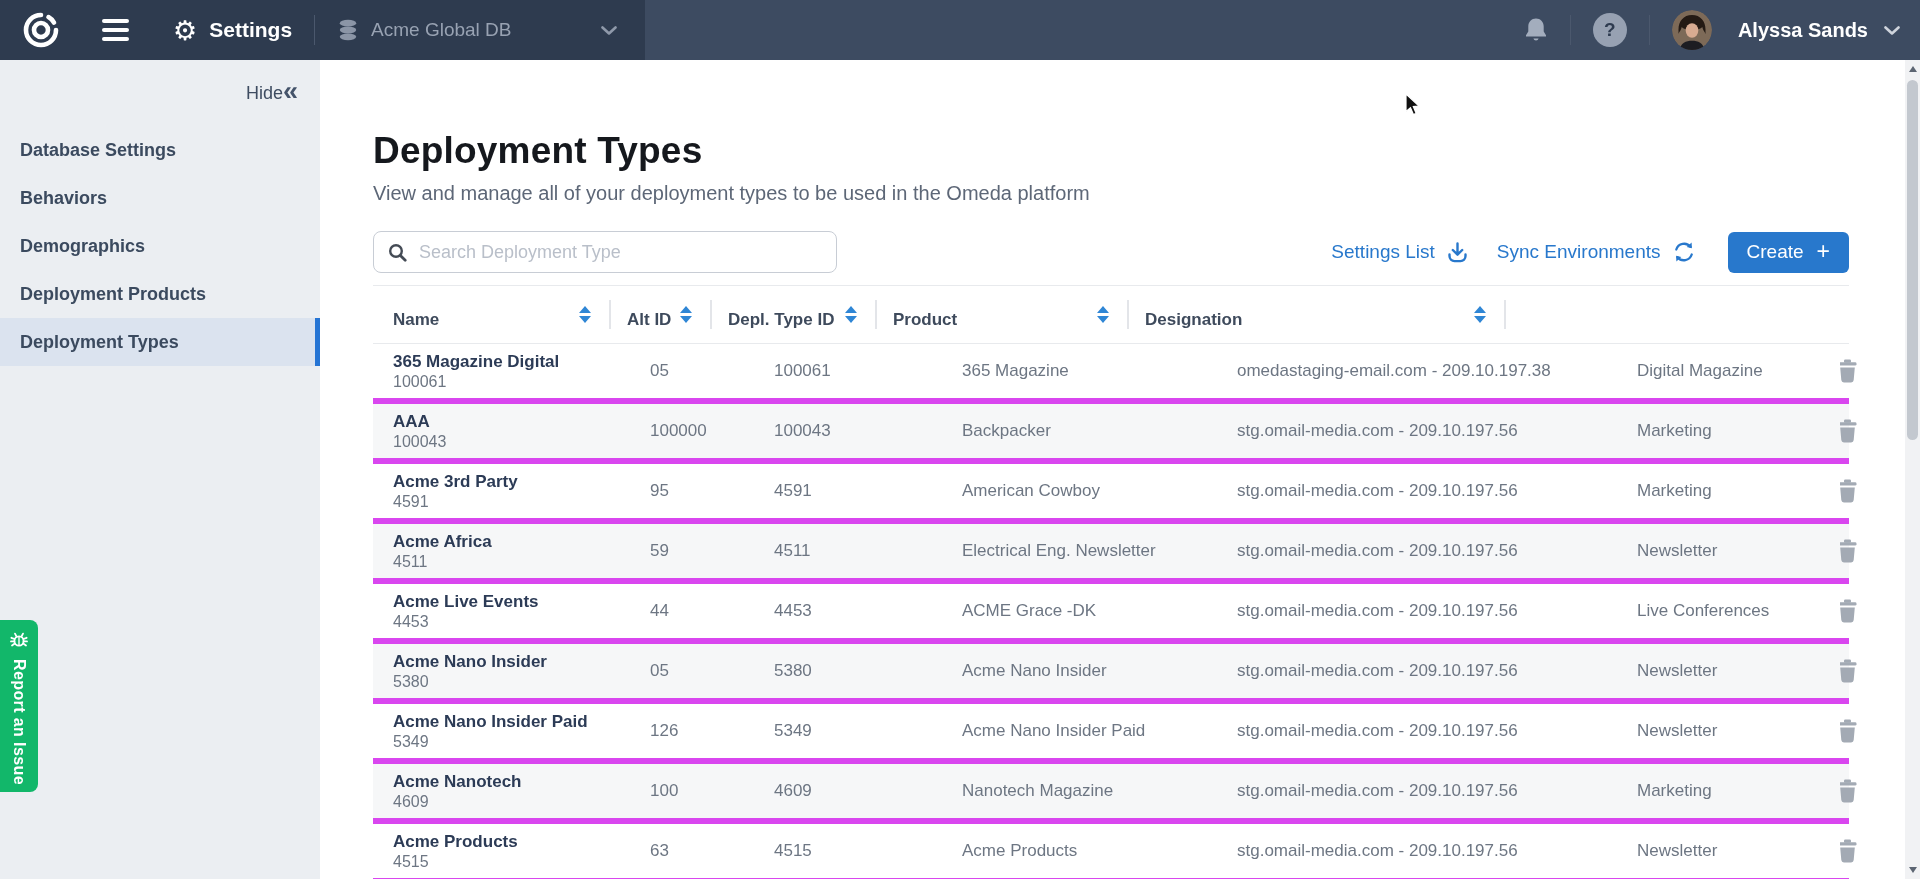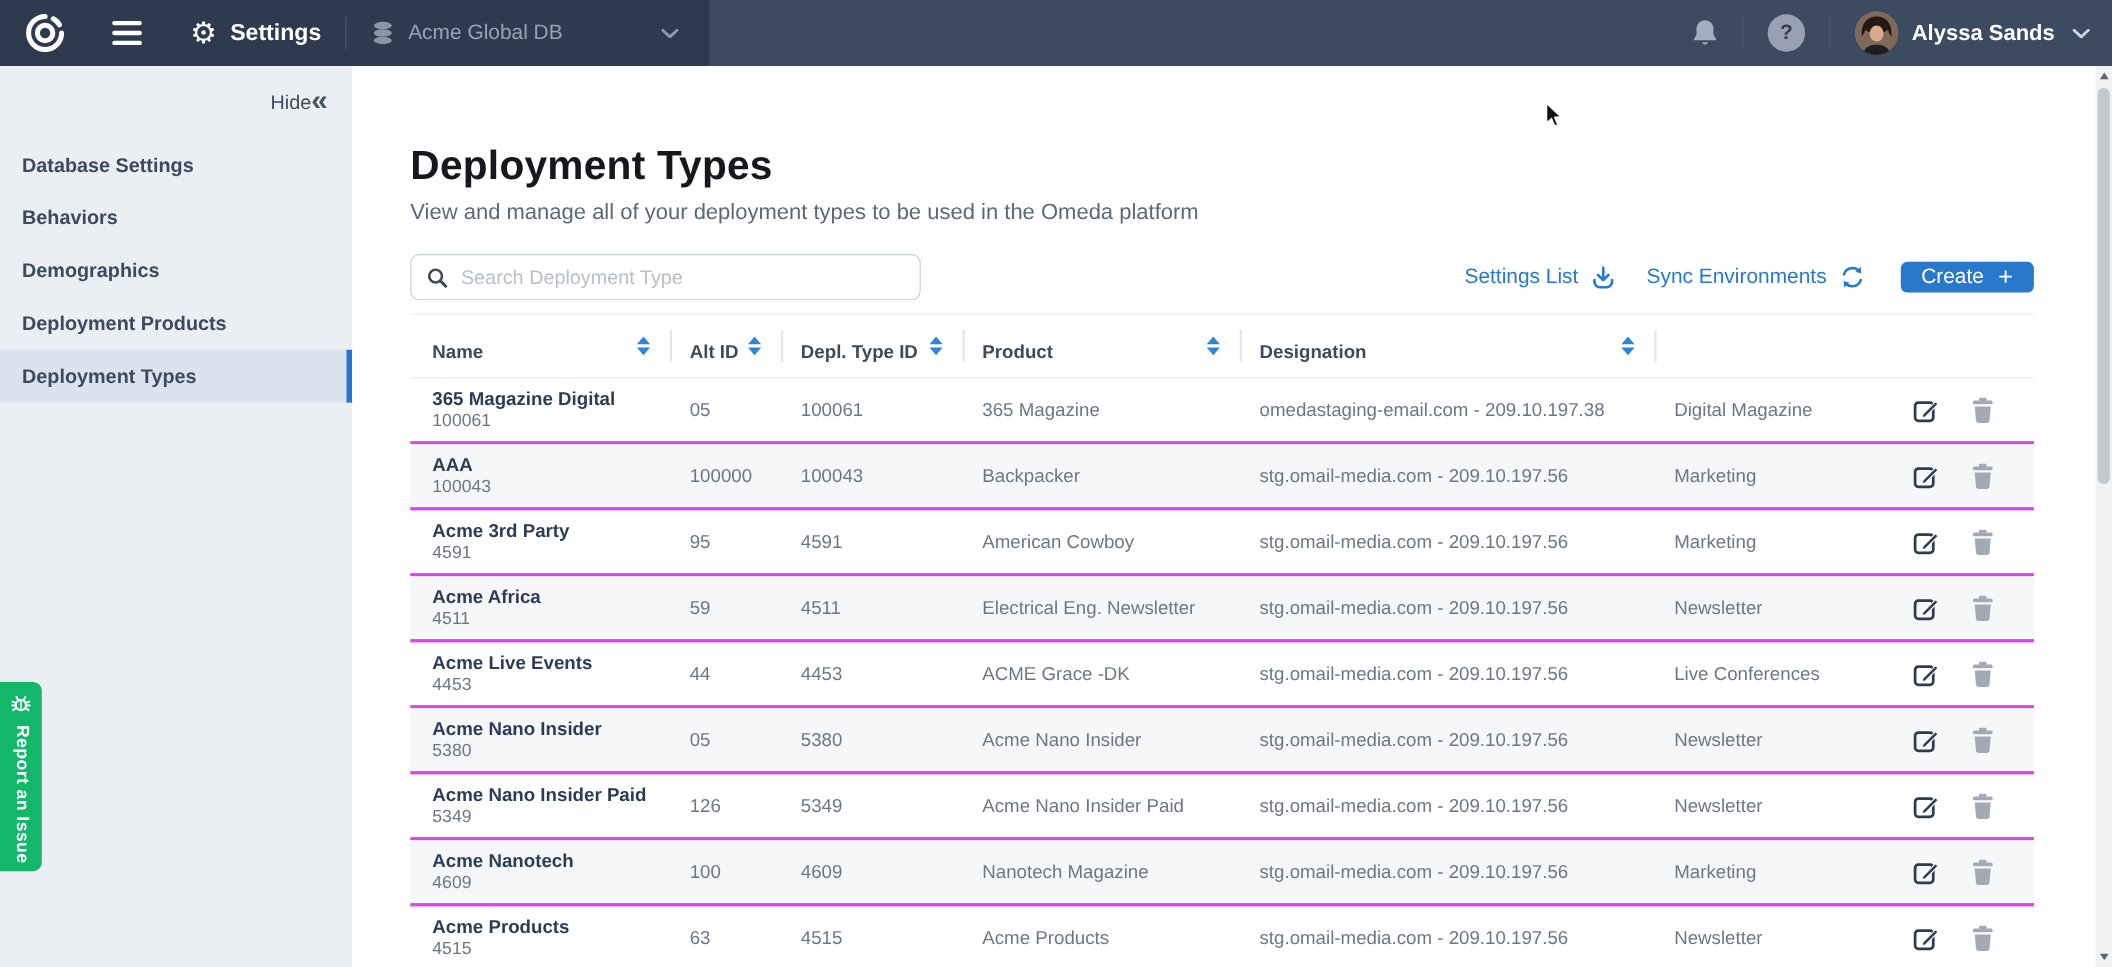--- a/index.html
+++ b/index.html
@@ -20,21 +20,21 @@
   .nav-divider { width:1px; height:30px; background:#4b586d; margin:0 22px; align-self:center; }
   .db-select { display:flex; align-items:center; gap:12px; cursor:pointer; flex:1; }
   .db-select .name { color:#98a2b2; font-size:19px; }
   .db-select .chev { margin-left:auto; margin-right:28px; }
   .nav-right { margin-left:auto; display:flex; align-items:center; padding-right:20px; }
   .icon-btn { display:flex; align-items:center; justify-content:center; cursor:pointer; }
   .help-circle { width:34px; height:34px; border-radius:50%; background:#97a1b2;
                  display:flex; align-items:center; justify-content:center; }
   .help-circle span { color:#2e3b50; font-size:19px; font-weight:bold; }
   .avatar { width:40px; height:40px; border-radius:50%; overflow:hidden; flex:none; cursor:pointer; }
-  .user-name { color:#fff; font-size:20px; font-weight:bold; margin:0 16px 0 12px; cursor:pointer; }
+  .user-name { color:#fff; font-size:20px; font-weight:bold; margin:0 16px 0 26px; cursor:pointer; }
 
   
   .sidebar { position:absolute; top:60px; left:0; width:320px; bottom:0; background:#ebeef2; z-index:10; }
   .sidebar-top { display:flex; justify-content:flex-end; align-items:center; height:66px;
                  padding:0 22px; cursor:pointer; }
   .sidebar-top .hide-lbl { font-size:18px; color:#3e4c61; }
   .sidebar-top .hide-chev { font-size:27px; font-weight:bold; color:#44536a; line-height:1; margin-top:-4px; }
   .side-item { height:48px; display:flex; align-items:center; padding-left:20px;
                font-size:18px; font-weight:bold; color:#3b4a5f; cursor:pointer;
                border-right:5px solid transparent; }
@@ -56,42 +56,42 @@
   .toolbar { margin-top:26px; display:flex; align-items:center; }
   .search-wrap { position:relative; width:500px; }
   .search-wrap input { width:464px; height:42px; border:1px solid #c8cdd5; border-radius:8px;
                        padding:0 14px 0 45px; font-size:18px; color:#333;
                        font-family:"Liberation Sans", sans-serif; outline:none; }
   .search-wrap input::placeholder { color:#b9bfc9; }
   .search-wrap svg { position:absolute; left:15px; top:12px; }
   .tb-link { display:flex; align-items:center; gap:11px; color:#2878cc; font-size:19px; cursor:pointer; }
   .tb-link.download { margin-left:auto; }
   .tb-link.sync { margin-left:28px; }
-  .create-btn { margin-left:32px; height:28px; padding:0 19px; background:#2878cc; border:none;
+  .create-btn { margin-left:32px; height:41px; padding:0 19px; background:#2878cc; border:none;
                 border-radius:6px; color:#fff; font-size:19px; display:flex; align-items:center;
                 gap:13px; cursor:pointer; font-family:"Liberation Sans", sans-serif; }
   .create-btn .plus { font-size:23px; line-height:1; margin-top:-2px; }
 
   
   .table { margin-top:12px; }
   .thead, .trow { display:grid;
     grid-template-columns:236px 101px 165px 252px 377px 198px 1fr; }
   .thead { height:59px; border-top:1px solid #e8eaed; border-bottom:1px solid #e8eaed; }
   .th { display:flex; align-items:center; justify-content:space-between; position:relative;
         padding:0 18px 0 18px; cursor:pointer; }
   .th:first-child { padding-left:20px; }
   .th:not(:first-child)::before { content:""; position:absolute; left:0; top:14px; bottom:14px;
         width:2px; background:#e3e5e9; }
   .th .lbl { font-size:17px; font-weight:bold; color:#3e4a5c;margin-top:10px; }
   .sort { display:flex; flex-direction:column; gap:3px; margin-left:8px; }
   .sort .up { width:0; height:0; border-left:6px solid transparent; border-right:6px solid transparent;
               border-bottom:7px solid #2f86d5; }
   .sort .dn { width:0; height:0; border-left:6px solid transparent; border-right:6px solid transparent;
               border-top:7px solid #2f86d5; }
-  .trow { height:60px; align-items:center; border-bottom:3px solid #d946ef; }
+  .trow { height:60px; align-items:center; border-bottom:6px solid #d946ef;gap:23px; }
   .trow:nth-child(even) { background:#f6f7f8; }
   .td { padding:0 12px 0 18px; font-size:17px; color:#6d7683; white-space:nowrap; overflow:hidden; }
   .td.name-cell { padding-left:20px; }
   .td.name-cell .nm { font-size:17px; font-weight:bold; color:#2c3b56; line-height:21px; }
   .td.name-cell .sub { font-size:16px; color:#6d7683; line-height:20px; }
   .td.actions { display:flex; justify-content:flex-end; align-items:center; gap:28px; padding-right:36px; }
   .act-icon { cursor:pointer; display:flex; }
 
   
   .scrollbar { position:absolute; right:0; top:60px; bottom:0; width:15px; background:#f1f2f4; z-index:35; }

